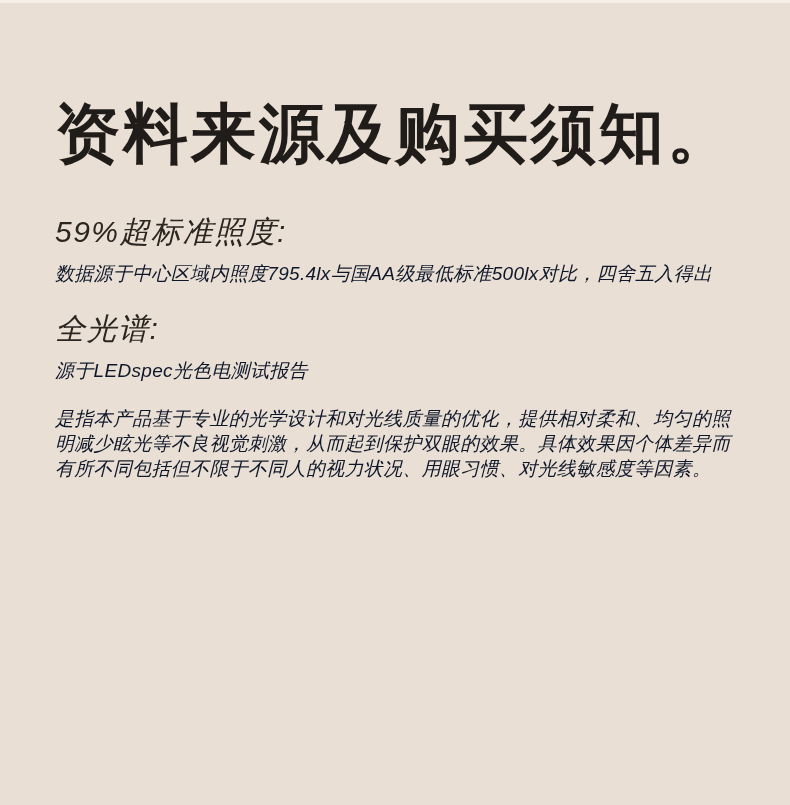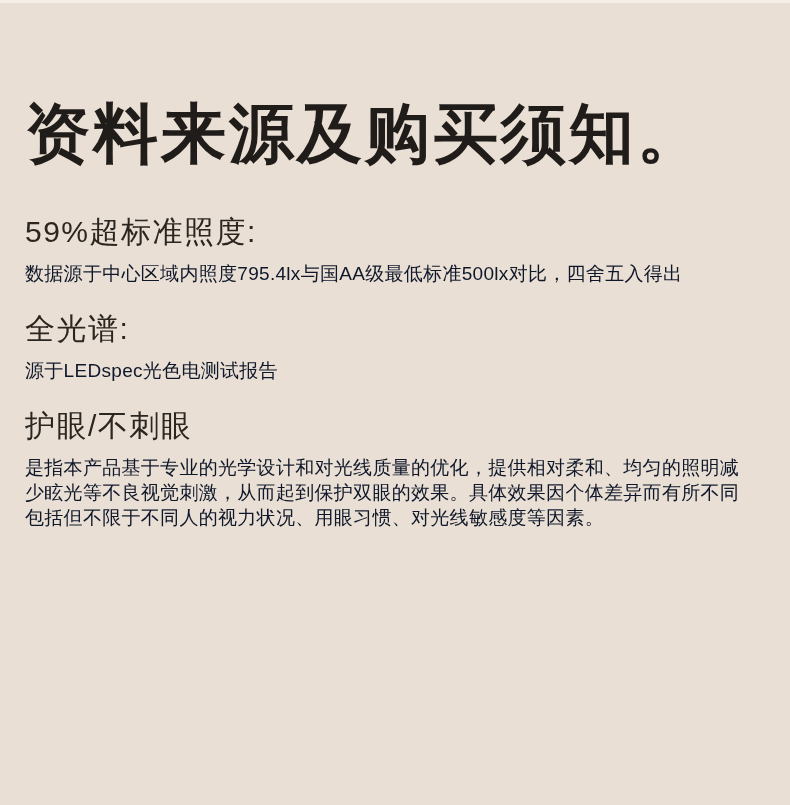--- a/index.html
+++ b/index.html
@@ -8,33 +8,33 @@
     height: 805px;
     background: #e9dfd4;
     overflow: hidden;
     font-family: "Liberation Sans", "DejaVu Sans", sans-serif;
   }
   .top-strip {
     height: 3px;
     background: #f6efe8;
   }
   .content {
-    padding: 95px 35px 0 25px;
+    padding: 95px 35px 0 55px;
     box-sizing: border-box;
   }
   .title {
     font-size: 65px;
     font-weight: 900;
     color: #201c19;
     letter-spacing: 3px;
     line-height: 1.1;
     margin: 0 0 42px 0;
     white-space: nowrap;
   }
-  .sec { margin: 0 12px 23px 0; }
+  .sec { margin: 0 12px 23px 0; font-style: italic; }
   .sec-h {
     font-size: 30px;
     font-weight: 500;
     color: #2b2620;
     margin: 0 0 10px 0;
     letter-spacing: 1.5px;
     line-height: 1.3;
   }
   .sec-p {
     font-size: 19px;
@@ -61,18 +61,17 @@
 
   <section class="sec">
     <h2 class="sec-h">全光谱:</h2>
     <p class="sec-p">源于LEDspec光色电测试报告</p>
   </section>
 
   <section class="sec">
   </section>
 
   <section class="sec">
-    <h2 class="sec-h">护眼/不刺眼</h2>
     <p class="sec-p">是指本产品基于专业的光学设计和对光线质量的优化，提供相对柔和、均匀的照明减少眩光等不良视觉刺激，从而起到保护双眼的效果。具体效果因个体差异而有所不同包括但不限于不同人的视力状况、用眼习惯、对光线敏感度等因素。</p>
   </section>
 
 
 </div>
 
 </body></html>

